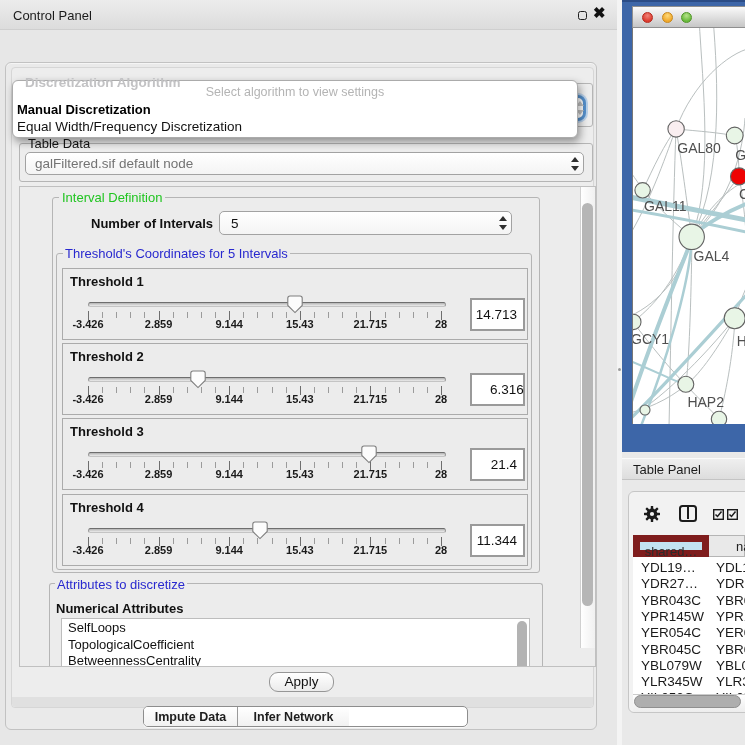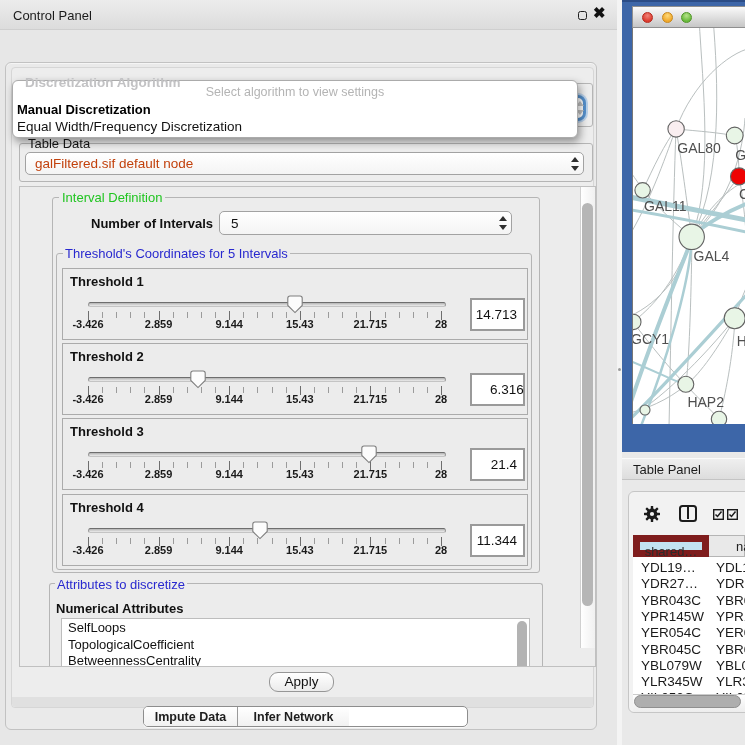--- a/index.html
+++ b/index.html
@@ -26,21 +26,21 @@
 <div class="a" style="left:593px;top:4px;font-size:15px;font-weight:bold;color:#111;">✖</div>
 <div class="a" style="left:5px;top:62px;width:592px;height:668px;background:#eaeaea;border:1px solid #c2c2c2;border-radius:6px;box-shadow:inset 0 1px 0 #f5f5f5;"></div>
 <div class="a" style="left:11px;top:67px;width:583px;height:641px;background:#ededed;border:1px solid #d6d6d6;border-radius:4px;"></div>
 <div class="a grp" style="left:19px;top:83px;width:574px;height:44px;"></div>
 <div class="a" style="left:450px;top:95px;width:136px;height:26px;background:#fff;border:3px solid #5590cc;border-radius:8px;box-shadow:0 0 0 2px #b9d1ea;"></div>
 <div class="arr au a" style="left:576px;top:101px;border-bottom-color:#c2c2c2;"></div>
 <div class="arr ad a" style="left:576px;top:110px;border-top-color:#c2c2c2;"></div>
 <div class="a grp" style="left:19px;top:143px;width:574px;height:39px;"></div>
 <div class="a" style="left:25px;top:136px;font-size:13px;color:#161616;background:transparent;padding:0 3px;">Table Data</div>
 <div class="a combo" style="left:25px;top:152px;width:559px;height:23px;"></div>
-<div class="a" style="left:35px;top:156px;font-size:13.5px;color:#c2410c;">galFiltered.sif default node</div>
+<div class="a" style="left:35px;top:156px;font-size:13.5px;color:#737373;">galFiltered.sif default node</div>
 <div class="arr au a" style="left:571px;top:157px;"></div>
 <div class="arr ad a" style="left:571px;top:166px;"></div>
 <div class="a" style="left:19px;top:186px;width:577px;height:481px;border:1px solid #c0c0c0;background:#ececec;"></div>
 <div class="a" style="left:580px;top:187px;width:15px;height:461px;background:linear-gradient(90deg,#ffffff,#f0f0f0);border-left:1px solid #d0d0d0;"></div>
 <div class="a" style="left:582px;top:203px;width:11px;height:403px;background:#b6b6b6;border-radius:6px;"></div>
 <div class="a grp" style="left:52px;top:197px;width:488px;height:376px;"></div>
 <div class="a" style="left:59px;top:190px;font-size:13px;color:#21c521;background:#ececec;padding:0 3px;">Interval Definition</div>
 <div class="a" style="left:91px;top:216px;font-size:13px;font-weight:bold;color:#111;">Number of Intervals</div>
 <div class="a combo" style="left:219px;top:211px;width:293px;height:24px;"></div>
 <div class="a" style="left:231px;top:216px;font-size:13.5px;color:#111;">5</div>

